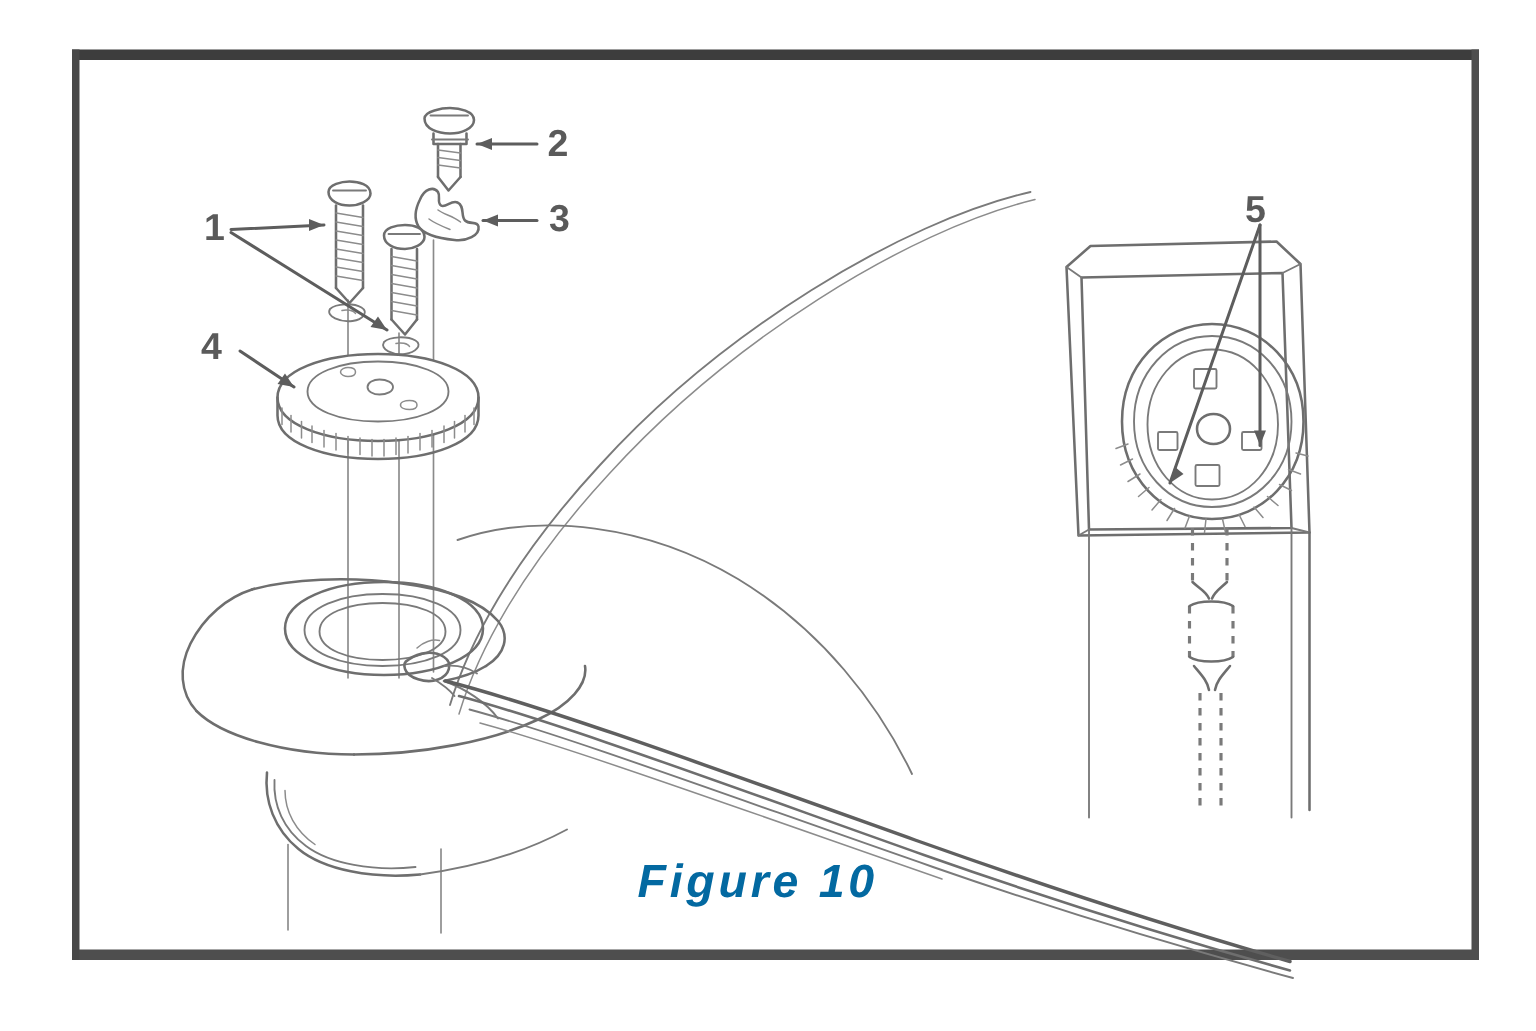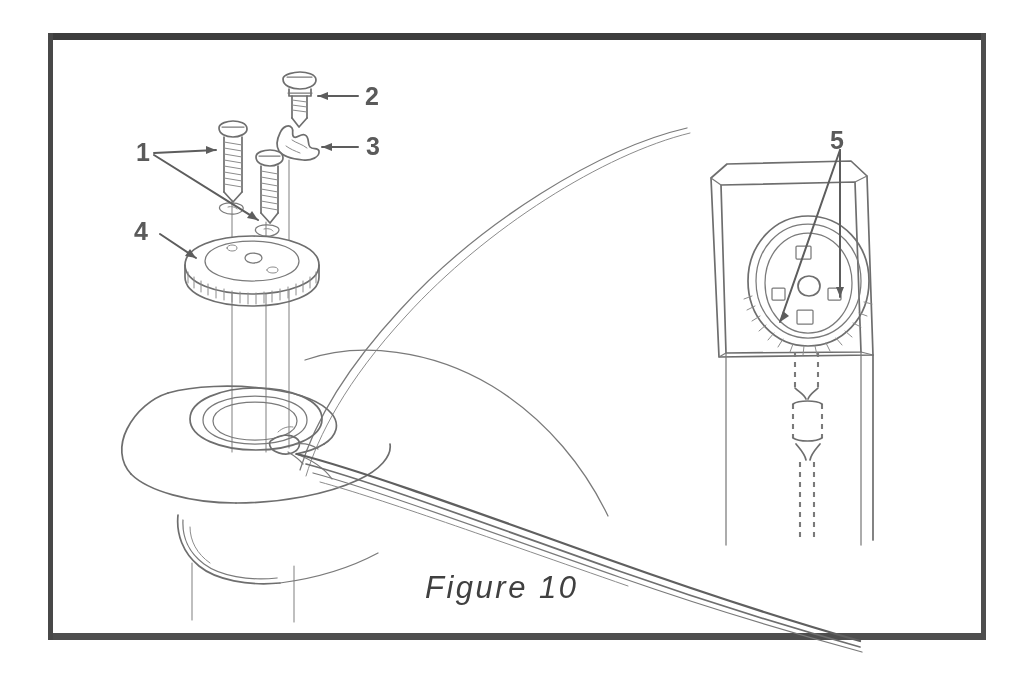--- a/index.html
+++ b/index.html
@@ -56,24 +56,24 @@
     line-height: 1;
     letter-spacing: 0.5px;
     user-select: none;
   }
   #fig-caption {
     position: absolute;
     left: 425px;
     top: 570px;
     font-family: "Liberation Sans", sans-serif;
     font-style: italic;
-    font-weight: 400;
+    font-weight: 700;
     font-size: 31px;
     letter-spacing: 2.5px;
-    color: #404040;
+    color: #0369a1;
     white-space: nowrap;
     user-select: none;
   }
 </style>
 </head>
 <body>
 
 <div id="page">
 
   <div id="plate-frame">

